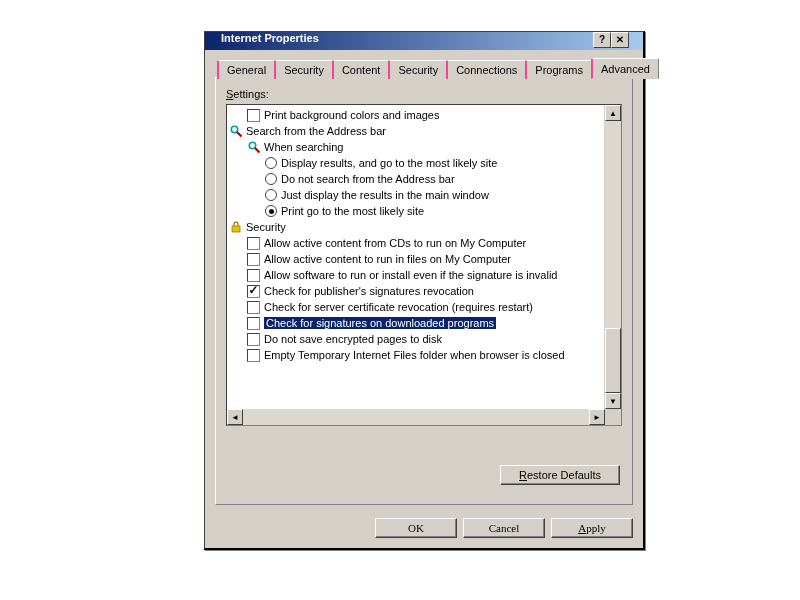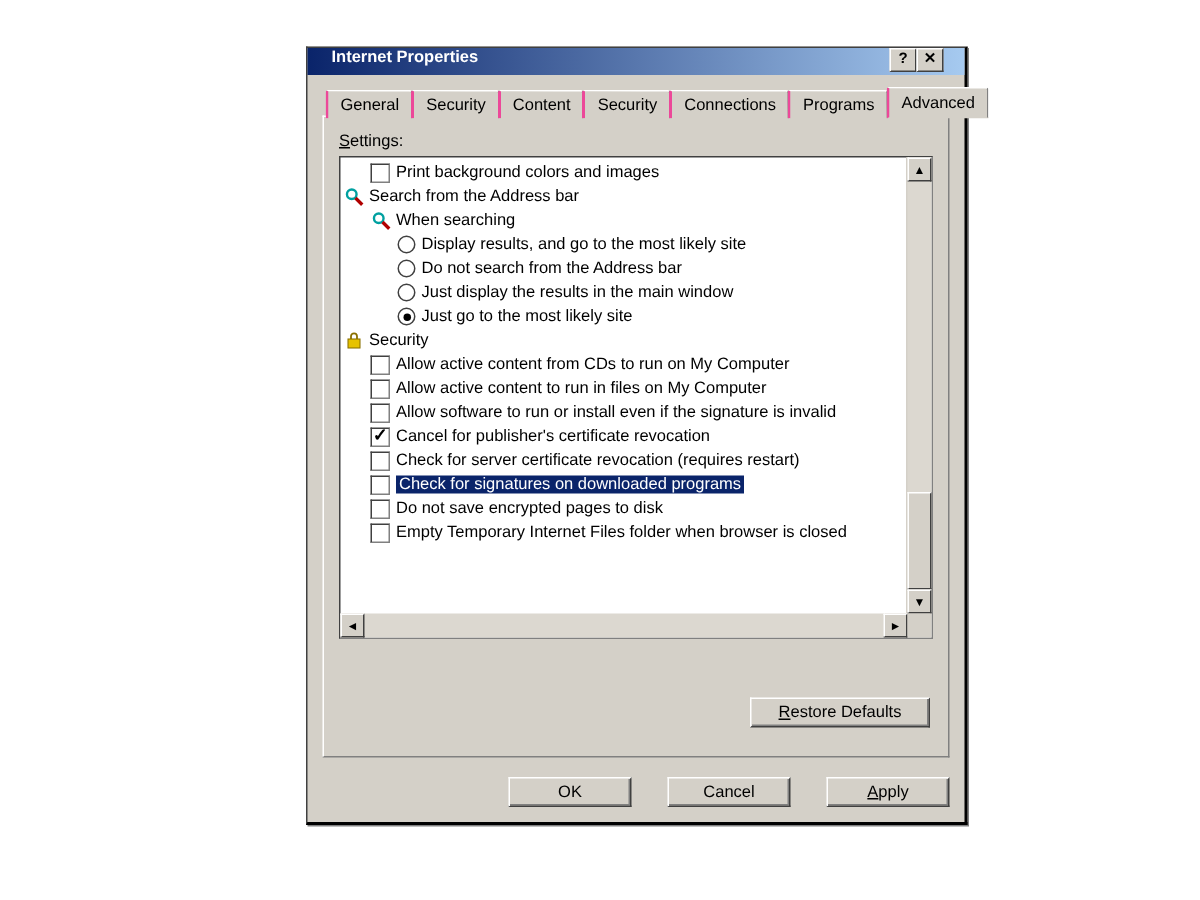--- a/index.html
+++ b/index.html
@@ -207,22 +207,23 @@
     border-bottom-color: #404040;
     box-shadow: inset -1px -1px 0 #808080;
     padding: 3px 0;
     font-size: 11px;
     text-align: center;
     cursor: default;
   }
   .footer {
     display:flex;
     justify-content: flex-end;
-    gap:24px;
+    gap:6px;
     padding: 3px 10px 10px 10px;
+    font-family: Liberation Serif, serif;
   }
   .footer .btn { width:80px; }
   u.ak { text-decoration: underline; }
 </style>
 </head>
 <body>
 
 <div class="dialog">
   <div class="titlebar">
     <span class="titlebar-text">Internet Properties</span>
@@ -277,21 +278,21 @@
             <div class="row ind2">
               <span class="radio"></span>
               <span>Do not search from the Address bar</span>
             </div>
             <div class="row ind2">
               <span class="radio"></span>
               <span>Just display the results in the main window</span>
             </div>
             <div class="row ind2">
               <span class="radio selected"></span>
-              <span>Just go to the most likely site</span>
+              <span>Print go to the most likely site</span>
             </div>
             <div class="row ">
               <span class="caticon">
                 <svg width="14" height="14" viewBox="0 0 14 14">
                   <rect x="3" y="6" width="8" height="6" fill="#e6c200" stroke="#8a7000" stroke-width="0.7"></rect>
                   <path d="M5 6 V4.2 a2 2 0 0 1 4 0 V6" fill="none" stroke="#8a7000" stroke-width="1.2"></path>
                 </svg>
               </span>
               <span>Security</span>
             </div>
@@ -302,21 +303,21 @@
             <div class="row ind1">
               <span class="cb"></span>
               <span>Allow active content to run in files on My Computer</span>
             </div>
             <div class="row ind1">
               <span class="cb"></span>
               <span>Allow software to run or install even if the signature is invalid</span>
             </div>
             <div class="row ind1">
               <span class="cb checked"></span>
-              <span>Cancel for publisher's certificate revocation</span>
+              <span>Check for publisher's signatures revocation</span>
             </div>
             <div class="row ind1">
               <span class="cb"></span>
               <span>Check for server certificate revocation (requires restart)</span>
             </div>
             <div class="row ind1">
               <span class="cb"></span>
               <span class="sel">Check for signatures on downloaded programs</span>
             </div>
             <div class="row ind1">

